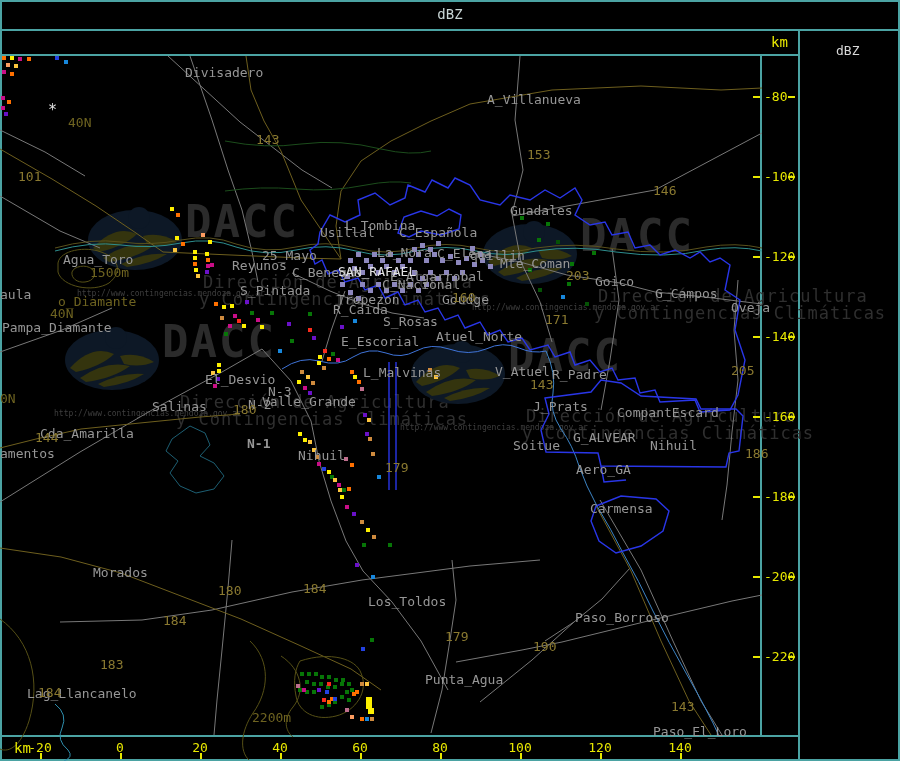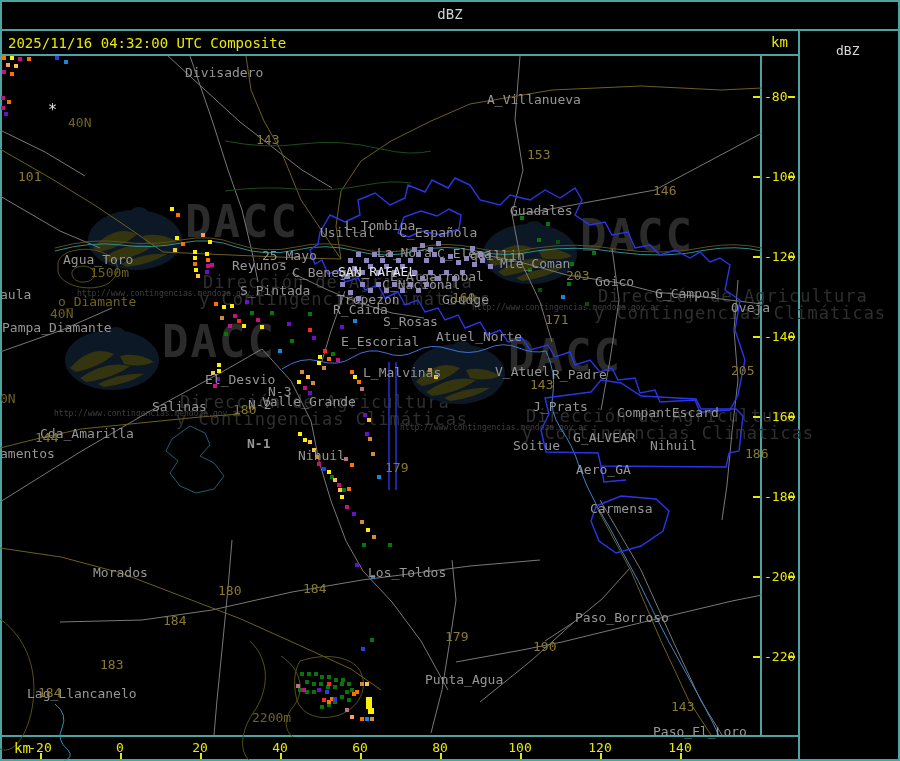--- a/index.html
+++ b/index.html
@@ -28,21 +28,20 @@
   <div class="border" style="left:0;top:0;width:900px;height:2px;"></div>
   <div class="border" style="left:0;top:759px;width:900px;height:2px;"></div>
   <div class="border" style="left:0;top:0;width:2px;height:761px;"></div>
   <div class="border" style="left:898px;top:0;width:2px;height:761px;"></div>
 
   <div style="position:absolute;left:0;top:0;width:900px;height:29px;">
     <div class="lbl" style="left:0;top:7px;width:900px;text-align:center;color:#c9d6d6;font-size:14px;">dBZ</div>
   </div>
   <div class="border" style="left:0;top:29px;width:900px;height:2px;"></div>
 
-  <div class="lbl axis" style="left:8px;top:36px;font-size:14px;">2025/11/16 04:32:00 UTC Composite</div>
   <div class="lbl axis" style="left:771px;top:35px;font-size:14px;">km</div>
 
   <div class="border" style="left:2px;top:54px;width:796px;height:2px;"></div>
   <div class="border" style="left:760px;top:54px;width:2px;height:683px;"></div>
   <div class="border" style="left:2px;top:735px;width:796px;height:2px;"></div>
   <div class="border" style="left:798px;top:29px;width:2px;height:732px;"></div>
 
   <div id="map" style="position:absolute;left:0;top:0;width:900px;height:761px;pointer-events:none;">
 
     <div id="wmlayer" style="position:absolute;left:0;top:0;">
@@ -430,21 +429,21 @@
         <div class="lbl town" style="left:573px;top:431px;">G_ALVEAR</div>
         <div class="lbl town" style="left:513px;top:439px;">Soitue</div>
         <div class="lbl town" style="left:650px;top:439px;">Nihuil</div>
         <div class="lbl town" style="left:576px;top:463px;">Aero_GA</div>
         <div class="lbl town" style="left:590px;top:502px;">Carmensa</div>
         <div class="lbl town" style="left:272px;top:449px;padding-left:26px;">Nihuil</div>
         <div class="lbl town" style="left:247px;top:437px;font-weight:bold;">N-1</div>
         <div class="lbl town" style="left:248px;top:398px;">N-2</div>
         <div class="lbl town" style="left:268px;top:385px;">N-3</div>
         <div class="lbl town" style="left:93px;top:566px;">Morados</div>
-        <div class="lbl town" style="left:368px;top:566px;">Los_Toldos</div>
+        <div class="lbl town" style="left:368px;top:595px;">Los_Toldos</div>
         <div class="lbl town" style="left:425px;top:673px;">Punta_Agua</div>
         <div class="lbl town" style="left:575px;top:611px;">Paso_Borroso</div>
         <div class="lbl town" style="left:653px;top:725px;">Paso_El_Loro</div>
         <div class="lbl town" style="left:2px;top:321px;">Pampa_Diamante</div>
         <div class="lbl town" style="left:40px;top:427px;">Cda_Amarilla</div>
         <div class="lbl town" style="left:0px;top:447px;">amentos</div>
         <div class="lbl town" style="left:0px;top:288px;">aula</div>
         <div class="lbl town" style="left:27px;top:687px;">Lag_Llancanelo</div>
         <div class="lbl town" style="left:731px;top:301px;">Oveja</div>
         <div class="lbl town" style="left:595px;top:275px;">Goico</div>

